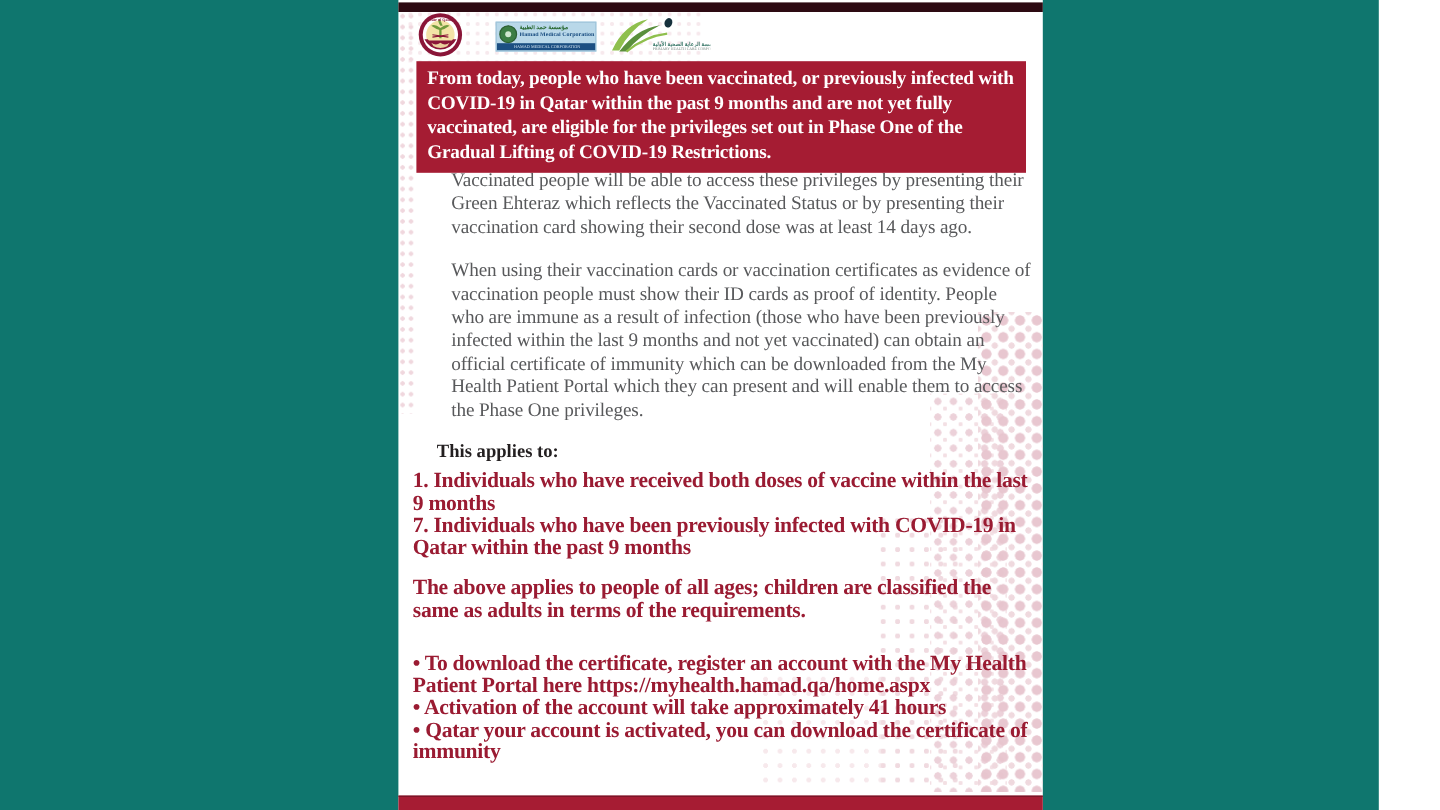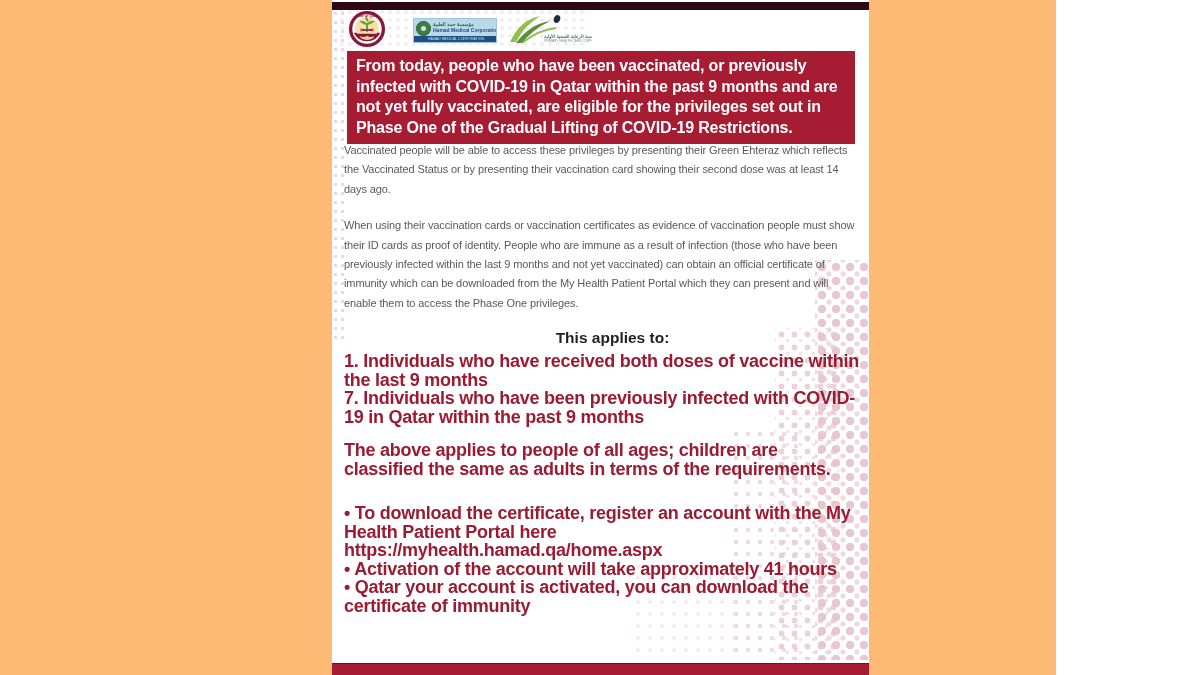--- a/index.html
+++ b/index.html
@@ -1,18 +1,18 @@
 <!DOCTYPE html>
 <html><head>
 <meta charset="utf-8">
 <style>
   * { margin:0; padding:0; box-sizing:border-box; }
   html,body { width:1200px; height:675px; background:#ffffff; overflow:hidden;
               font-family:"Liberation Sans", sans-serif; }
-  .canvas { position:relative; width:1056px; height:675px; background:#fdba74; }
+  .canvas { position:relative; width:1149px; height:675px; background:#0f766e;font-family:Liberation Serif, serif; }
 
   .document { position:absolute; left:332px; top:0; width:537px; height:675px; background:#ffffff; }
 
   
   .top-bar    { position:absolute; left:0; top:2px;  width:537px; height:8px;  background:#2d0a12; z-index:3; }
   .bottom-bar { position:absolute; left:0; top:663px; width:537px; height:12px; background:#a61c33;
                 border-top:1.5px solid #731325; z-index:3; }
 
   
   .dots { position:absolute; z-index:0; pointer-events:none; }
@@ -59,24 +59,24 @@
   .phcc-en { font-size:3.2px; line-height:4px; color:#7c8a84; white-space:nowrap; overflow:hidden; }
 
   
   .headline-box { position:absolute; left:15px; top:51px; width:508px; min-height:86px;
                   background:#a51c33; padding:5px 9px 6px 9px; z-index:2; }
   .headline-box p { color:#ffffff; font-weight:bold; font-size:16px; line-height:20.5px;
                     letter-spacing:-0.2px; }
 
   
   .content { position:absolute; left:12px; top:141px; width:517px; z-index:1; }
-  .para { color:#58595b; font-size:11px; line-height:19.4px; letter-spacing:-0.1px; }
+  .para { color:#58595b; font-size:16px; line-height:19.4px; letter-spacing:-0.1px;margin-left:32px; }
   .para + .para { margin-top:17px; }
   .applies-heading { margin-top:15px; padding-left:20px; color:#231f20; font-size:15.5px;
-                     font-weight:600; line-height:19px;text-align:center; }
+                     font-weight:600; line-height:19px; }
   .maroon { color:#9a1b32; font-weight:bold; font-size:18px; line-height:18.5px; letter-spacing:-0.25px; }
   .numbered { margin-top:5px; }
   .note { margin-top:15px; }
   .instructions { margin-top:26px; }
 </style>
 </head>
 <body>
 
 <div class="canvas">
   <div class="document">

